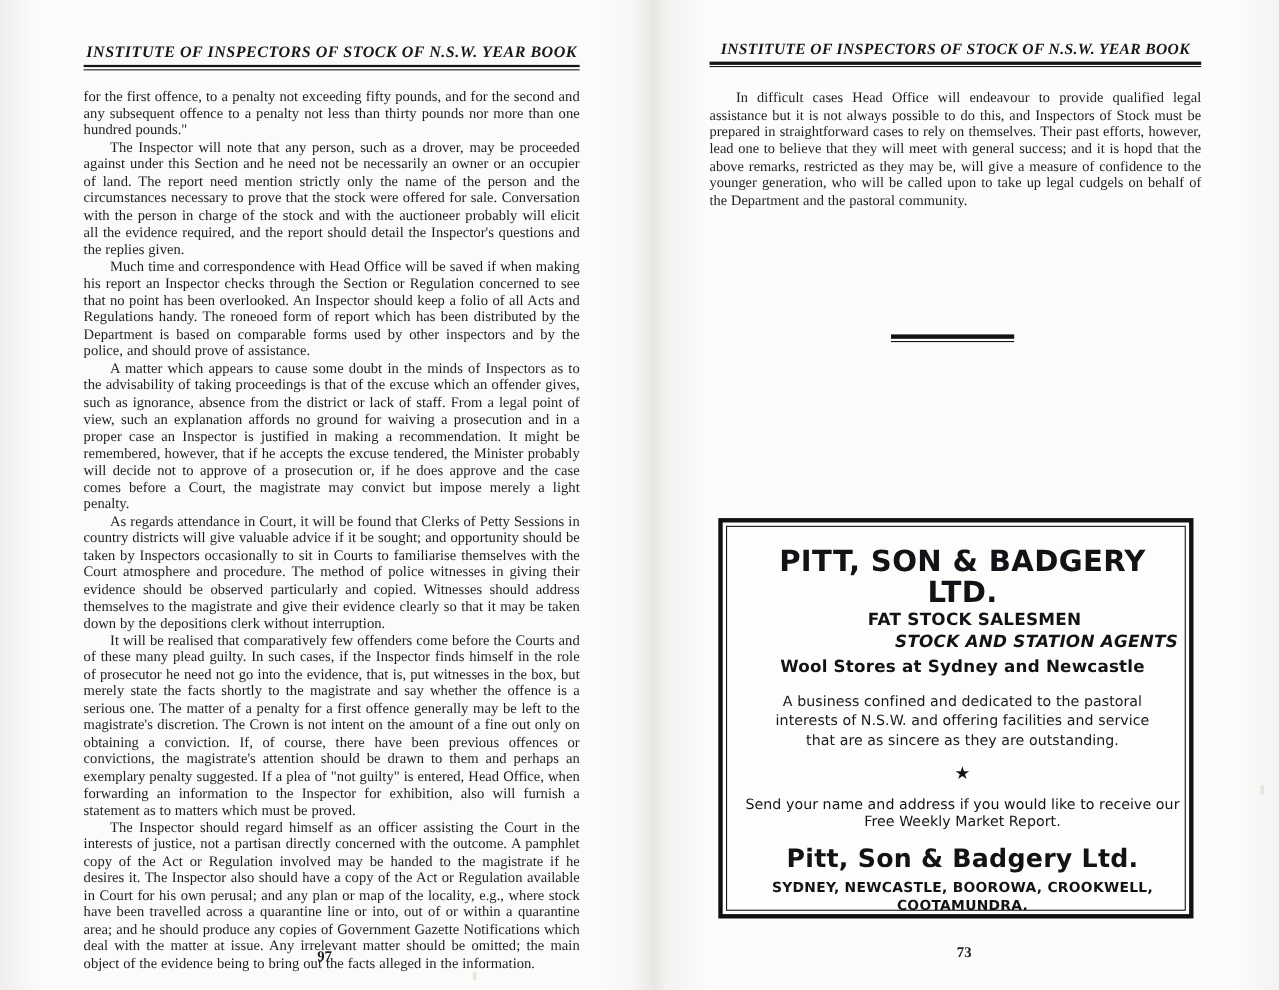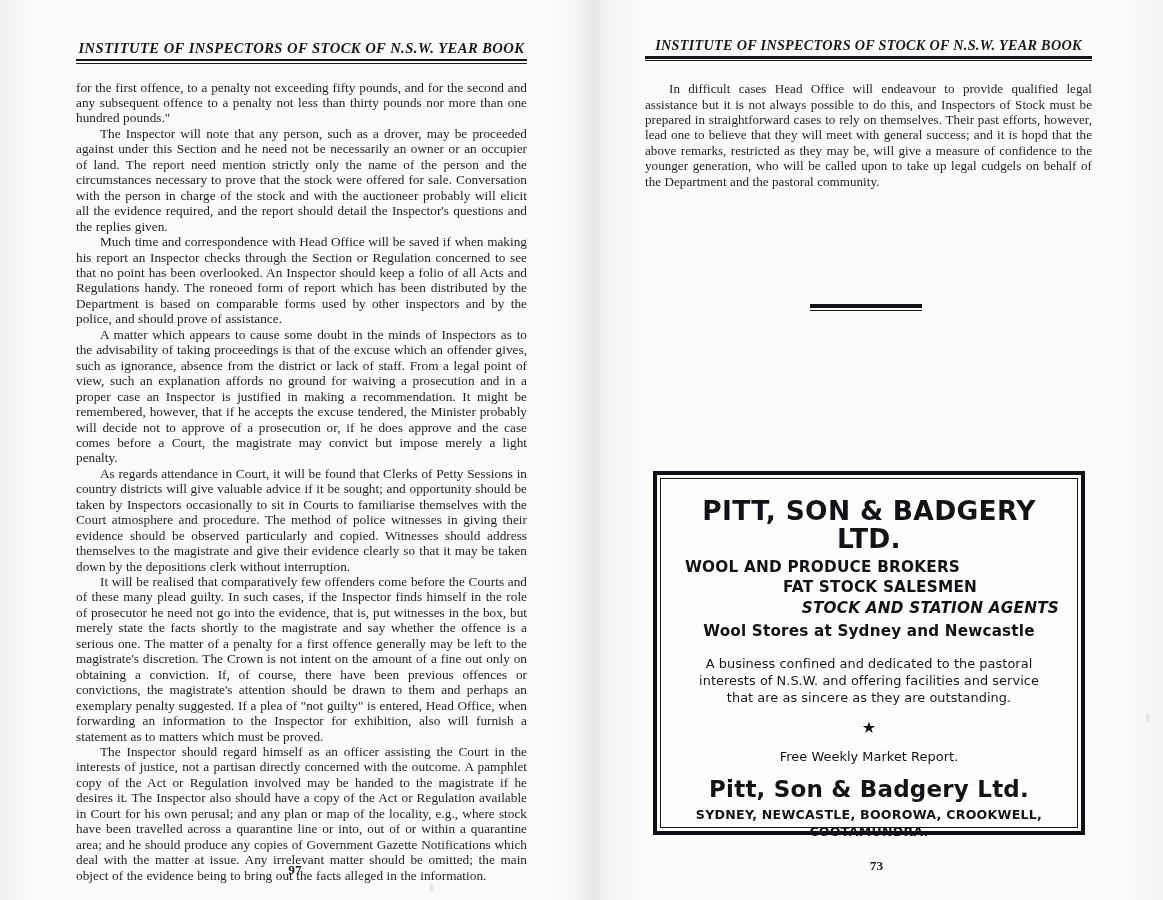--- a/index.html
+++ b/index.html
@@ -138,21 +138,21 @@
     border: 4px solid #101114;
     background: #fdfdfc;
     box-sizing: border-box;
     padding: 3px;
   }
   .ad-inner {
     width: 100%;
     height: 100%;
     border: 1.3px solid #14151a;
     box-sizing: border-box;
-    padding: 14px 16px 10px 16px;
+    padding: 14px 4px 10px 16px;
     font-family: "DejaVu Sans", "Liberation Sans", sans-serif;
     color: #121317;
     text-align: center;
   }
   .ad-title {
     font-weight: bold;
     font-size: 26.5px;
     letter-spacing: 0.3px;
     line-height: 1.05;
     margin-top: 4px;
@@ -269,35 +269,35 @@
   <div class="short-rule">
     <div class="r1"></div>
     <div class="r2"></div>
   </div>
 
   <div class="ad-frame">
     <div class="ad-inner">
 
       <div class="ad-title">PITT, SON &amp; BADGERY LTD.</div>
 
-      <div class="ad-sub ad-sub-1">WOOL AND PRODUCE BROKERS</div>
       <div class="ad-sub ad-sub-2">FAT STOCK SALESMEN</div>
       <div class="ad-sub ad-sub-3">STOCK AND STATION AGENTS</div>
 
       <div class="ad-stores">Wool Stores at Sydney and Newcastle</div>
 
       <div class="ad-blurb">
         <div>A business confined and dedicated to the pastoral</div>
         <div>interests of N.S.W. and offering facilities and service</div>
         <div>that are as sincere as they are outstanding.</div>
       </div>
 
       <div class="ad-star">★</div>
 
       <div class="ad-invite">
+        <div>Send your name and address if you would like to receive our</div>
         <div>Free Weekly Market Report.</div>
       </div>
 
       <div class="ad-title2">Pitt, Son &amp; Badgery Ltd.</div>
 
       <div class="ad-branches">
         <div>SYDNEY, NEWCASTLE, BOOROWA, CROOKWELL,</div>
         <div>COOTAMUNDRA.</div>
       </div>
 

